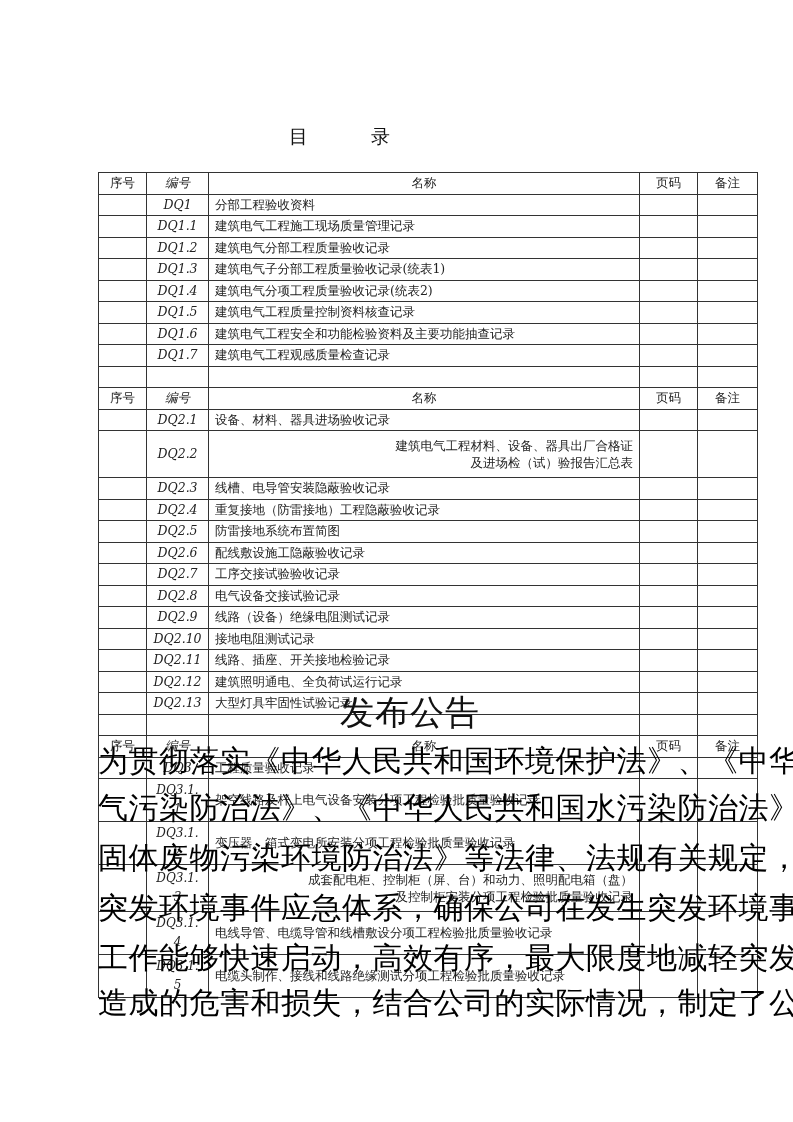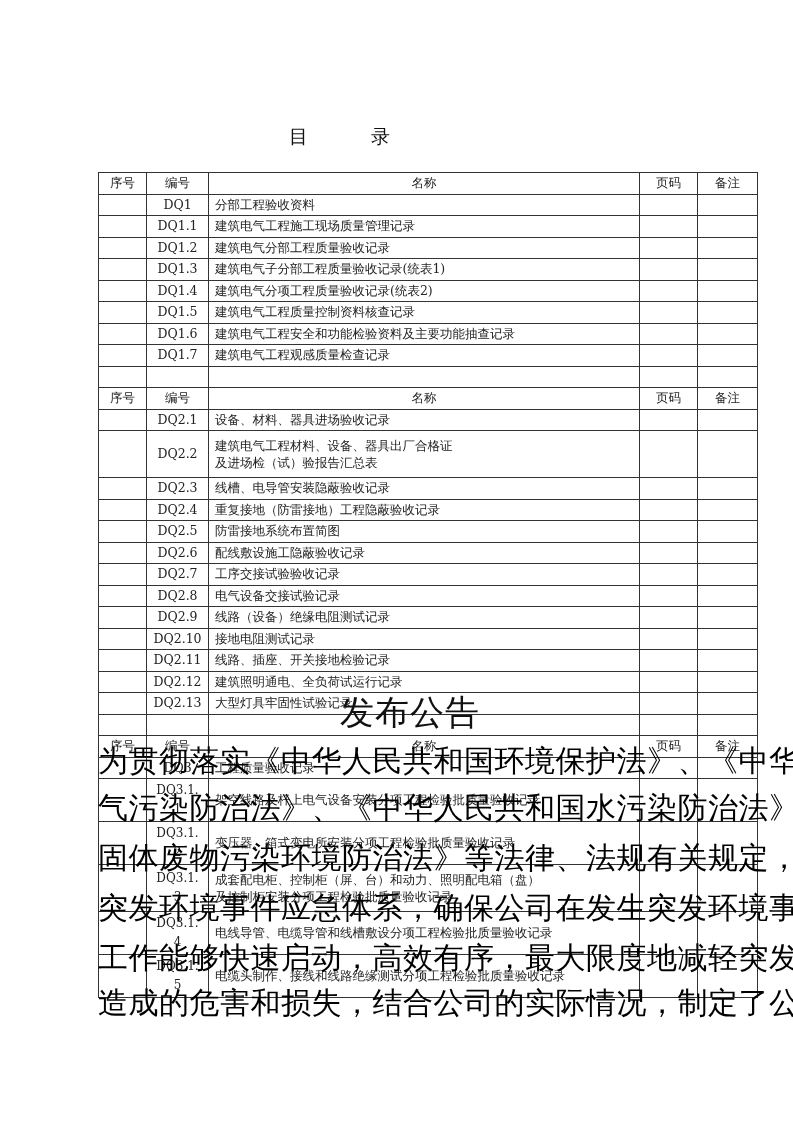--- a/index.html
+++ b/index.html
@@ -5,26 +5,26 @@
   html, body { margin:0; padding:0; background:#ffffff; }
   body { width:793px; height:1122px; position:relative; overflow:hidden;
          font-family:"DejaVu Serif","Liberation Serif",serif; color:#222; }
   .title { position:absolute; top:124px; left:0; width:679px; text-align:center;
            font-size:19px; letter-spacing:22px; padding-left:22px; box-sizing:border-box; color:#111; }
   table.toc { position:absolute; left:98px; top:172px; width:660px; border-collapse:collapse;
               table-layout:fixed; font-size:12.5px; }
   table.toc td { border:1px solid #333; padding:0 6px; height:20.5px; line-height:20.5px;
                  white-space:nowrap; overflow:hidden; vertical-align:middle; }
   .c-seq { width:36px; text-align:center; }
-  .c-code { width:48px; text-align:center; }
+  .c-code { width:48px; text-align:center;font-style:italic; }
   .c-name { text-align:left; }
   .c-page { width:46px; text-align:center; }
   .c-note { width:46px; text-align:center; }
   td.hdr-name { text-align:center; }
-  td.ml { line-height:17px !important; white-space:normal !important; padding-top:2px !important; padding-bottom:2px !important; }
+  td.ml { line-height:17px !important; white-space:normal !important; padding-top:2px !important; padding-bottom:2px !important;text-align:right; }
   td.code-wrap { white-space:normal !important; line-height:19px !important; font-size:12px; word-break:break-all; }
   tr.tall td { height:42px; }
   tr.blank td { height:20.5px; }
   .overlay-title { position:absolute; left:340px; top:690px; font-family:"DejaVu Sans","Liberation Sans",sans-serif;
                    font-size:34px; color:#111; letter-spacing:1px; }
   .overlay { position:absolute; left:98px; width:680px; font-size:30px; line-height:22px; color:#000000;
              white-space:nowrap; letter-spacing:0.5px; font-family:"DejaVu Serif","Liberation Serif",serif; }
 </style>
 </head>
 <body>

